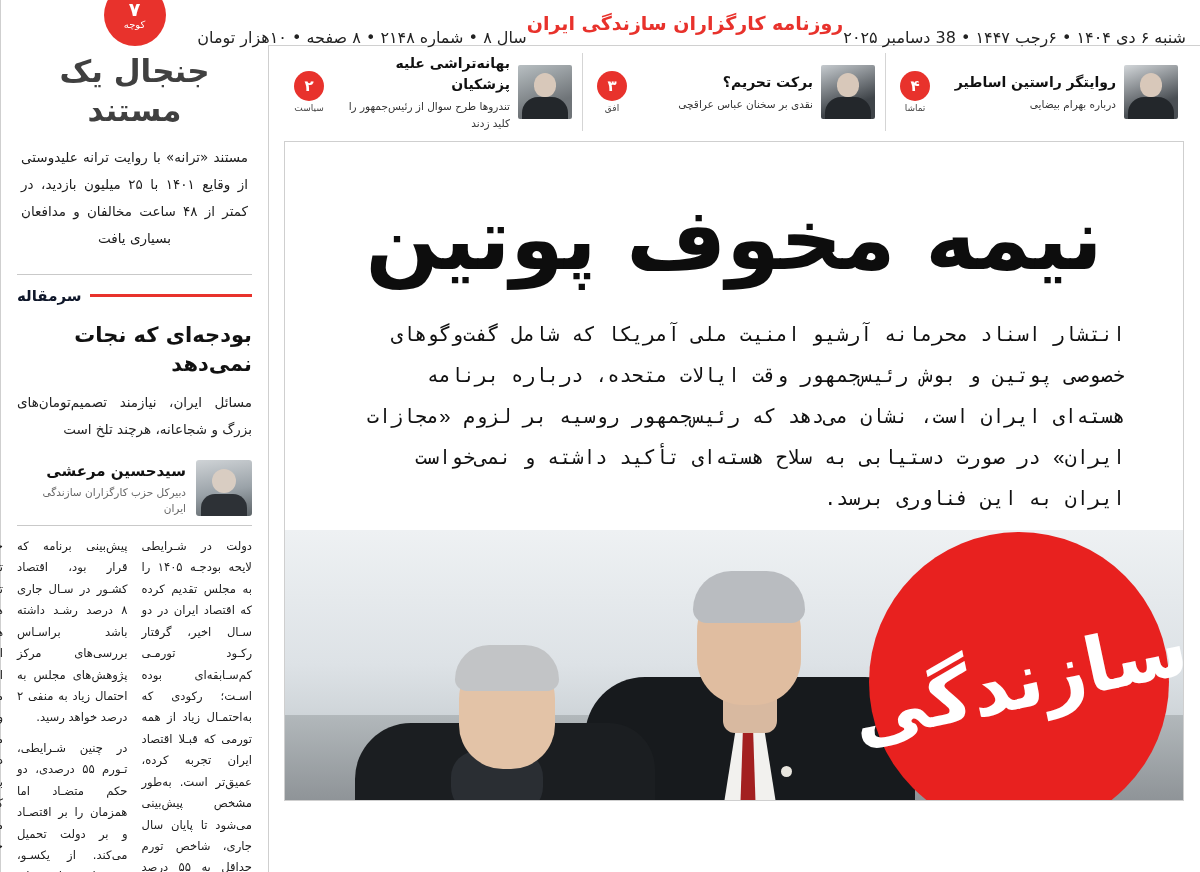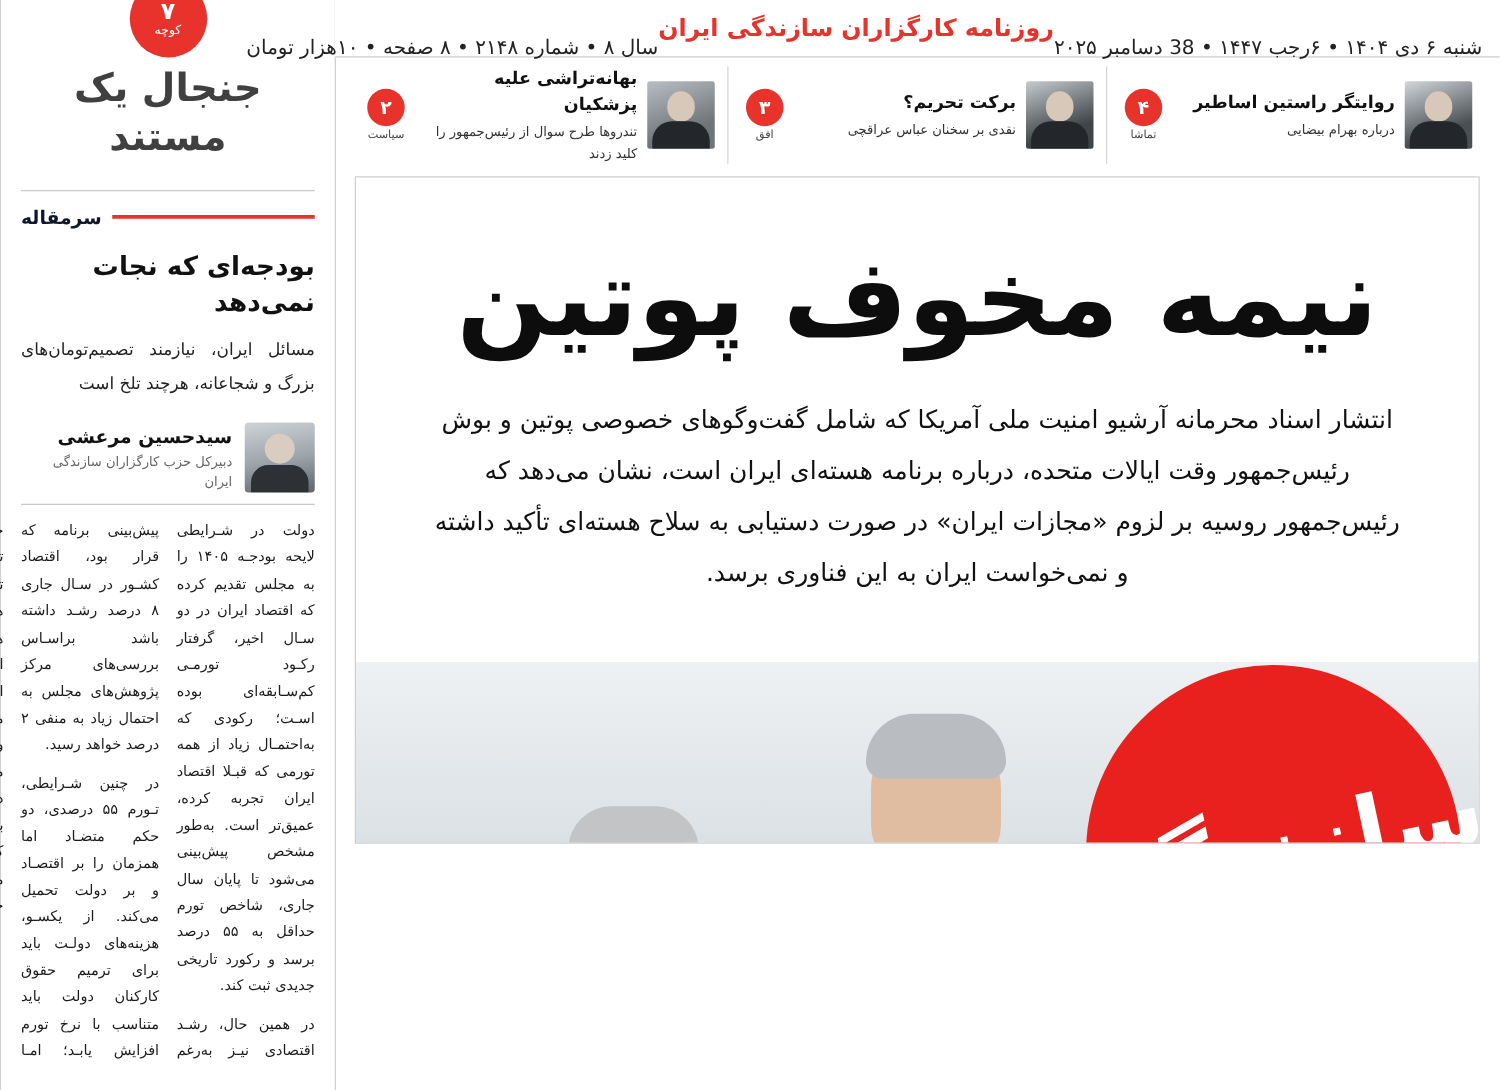--- a/index.html
+++ b/index.html
@@ -269,42 +269,43 @@
     width: 46px; height: 22px;
     border-radius: 16px 16px 0 0;
     background: #23272b;
   }
 
   
   .main {
     position: absolute;
     top: 141px; right: 16px;
     width: 900px;
-    height: 534px;
+    height: 660px;
     background: #fff;
     border: 1px solid #cfcfcf;
     overflow: hidden;
   }
   .main-headline {
     text-align: center;
     font-size: 86px;
     font-weight: bold;
     color: #0d0d0d;
     letter-spacing: -2px;
     line-height: 1.15;
     margin: 48px 0 26px 0;
     padding: 0 20px;
   }
   .main-deck {
     font-size: 20px;
     line-height: 2.05;
     color: #111;
-    text-align: center;
+    text-align: right;
     padding: 0 58px;
     font-weight: 500;
+    font-family: Liberation Mono, monospace;
   }
 
   .photo-area {
     position: absolute;
     left: 0; right: 0;
     top: 388px;
     height: 343px;
     overflow: hidden;
     background: linear-gradient(180deg, #dfe3e6 0%, #cfd5d9 42%, #b9bfc3 64%, #9aa0a4 100%);
   }
@@ -432,20 +433,21 @@
 
   <div class="sidebar">
 
     <div class="kuche-badge">
       <span class="num">۷</span>
       <span class="lbl">کوچه</span>
     </div>
 
     <div class="sb-top">
       <div class="sb-headline">جنجال یک مستند</div>
+      <div class="sb-deck">مستند «ترانه» با روایت ترانه علیدوستی از وقایع ۱۴۰۱ با ۲۵ میلیون بازدید، در کمتر از ۴۸ ساعت مخالفان و مدافعان بسیاری یافت</div>
     </div>
 
     <div class="sb-rule"></div>
 
     <div class="sb-sec-head">
       <span class="bar"></span>
       <span class="txt">سرمقاله</span>
     </div>
 
     <div class="sb-subhead">بودجه‌ای که نجات نمی‌دهد</div>

